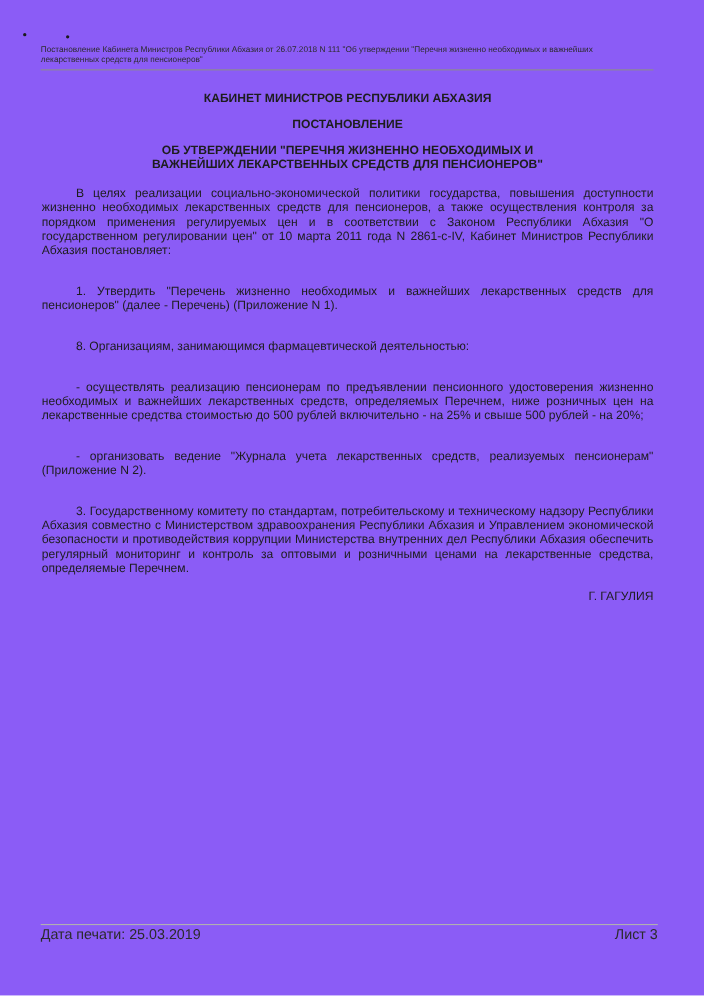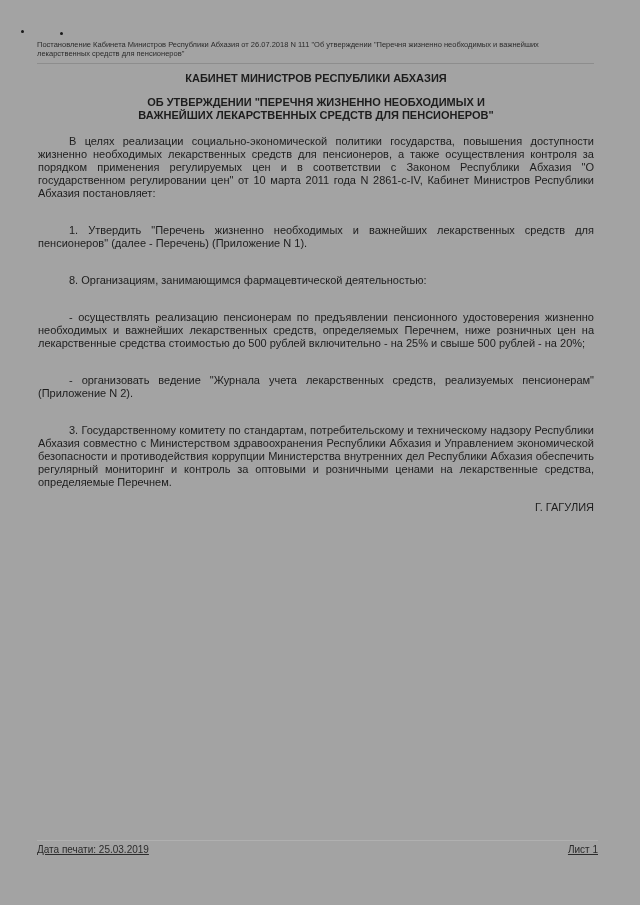--- a/index.html
+++ b/index.html
@@ -1,20 +1,20 @@
 <!DOCTYPE html>
 <html><head>
 <meta charset="utf-8">
 <style>
   html, body { margin: 0; padding: 0; background: #ffffff; }
   .page {
     position: relative;
     width: 640px;
     height: 905px;
-    background: #a3a3a3;
+    background: #8b5cf6;
     overflow: hidden;
     font-family: "Liberation Sans", sans-serif;
     color: #1d1d1d;
   }
   .speck {
     position: absolute;
     background: #1a1a1a;
     border-radius: 50%;
   }
   .speck1 { left: 21px; top: 30px; width: 3px; height: 3px; }
@@ -31,21 +31,21 @@
   .doc-header-text {
     font-size: 7.5px;
     line-height: 9px;
     color: #2b2b2b;
     width: 545px;
   }
 
   .doc-body {
     position: absolute;
     left: 38px;
-    top: 72px;
+    top: 84px;
     width: 556px;
     font-size: 11px;
     line-height: 13px;
   }
   .org        { text-align: center; font-weight: bold; margin: 0 0 10px 0; }
   .doc-type   { text-align: center; font-weight: bold; }
   .doc-date   { text-align: center; font-weight: bold; }
   .doc-title  { text-align: center; font-weight: bold; max-width: 380px; margin: 11px auto 0 auto; }
   .para {
     margin: 24px 0 0 0;
@@ -57,46 +57,46 @@
     margin-top: 12px;
     text-align: right;
   }
   .doc-footer {
     position: absolute;
     left: 37px;
     top: 840px;
     width: 561px;
     border-top: 1px solid #b0b0b0;
     padding-top: 4px;
-    font-size: 10px;
+    font-size: 13px;
     line-height: 9px;
     color: #2b2b2b;
     display: flex;
     align-items: flex-start;
-    text-decoration: underline;
   }
   .footer-left   { flex: 1; text-align: left; }
   .footer-center { flex: 2; text-align: center; }
   .footer-right  { flex: 1; text-align: right; }
 </style>
 </head>
 <body>
 
 <div class="page">
 
   <div class="speck speck1"></div>
   <div class="speck speck2"></div>
 
   <header class="doc-header">
     <div class="doc-header-text">Постановление Кабинета Министров Республики Абхазия от 26.07.2018 N 111 "Об утверждении "Перечня жизненно необходимых и важнейших лекарственных средств для пенсионеров"</div>
   </header>
 
   <main class="doc-body">
     <div class="org">КАБИНЕТ МИНИСТРОВ РЕСПУБЛИКИ АБХАЗИЯ</div>
 
+    <div class="doc-type">ПОСТАНОВЛЕНИЕ</div>
 
 
     <div class="doc-title">ОБ УТВЕРЖДЕНИИ "ПЕРЕЧНЯ ЖИЗНЕННО НЕОБХОДИМЫХ И ВАЖНЕЙШИХ ЛЕКАРСТВЕННЫХ СРЕДСТВ ДЛЯ ПЕНСИОНЕРОВ"</div>
 
     <p class="para first">В целях реализации социально-экономической политики государства, повышения доступности жизненно необходимых лекарственных средств для пенсионеров, а также осуществления контроля за порядком применения регулируемых цен и в соответствии с Законом Республики Абхазия "О государственном регулировании цен" от 10 марта 2011 года N 2861-с-IV, Кабинет Министров Республики Абхазия постановляет:</p>
 
     <p class="para">1. Утвердить "Перечень жизненно необходимых и важнейших лекарственных средств для пенсионеров" (далее - Перечень) (Приложение N 1).</p>
 
     <p class="para">8. Организациям, занимающимся фармацевтической деятельностью:</p>
 
@@ -106,16 +106,16 @@
 
     <p class="para">3. Государственному комитету по стандартам, потребительскому и техническому надзору Республики Абхазия совместно с Министерством здравоохранения Республики Абхазия и Управлением экономической безопасности и противодействия коррупции Министерства внутренних дел Республики Абхазия обеспечить регулярный мониторинг и контроль за оптовыми и розничными ценами на лекарственные средства, определяемые Перечнем.</p>
 
     <div class="signature">
       <div>Г. ГАГУЛИЯ</div>
     </div>
   </main>
 
   <footer class="doc-footer">
     <span class="footer-left">Дата печати: 25.03.2019</span>
-    <span class="footer-right">Лист 1</span>
+    <span class="footer-right">Лист 3</span>
   </footer>
 
 </div>
 
 </body></html>

